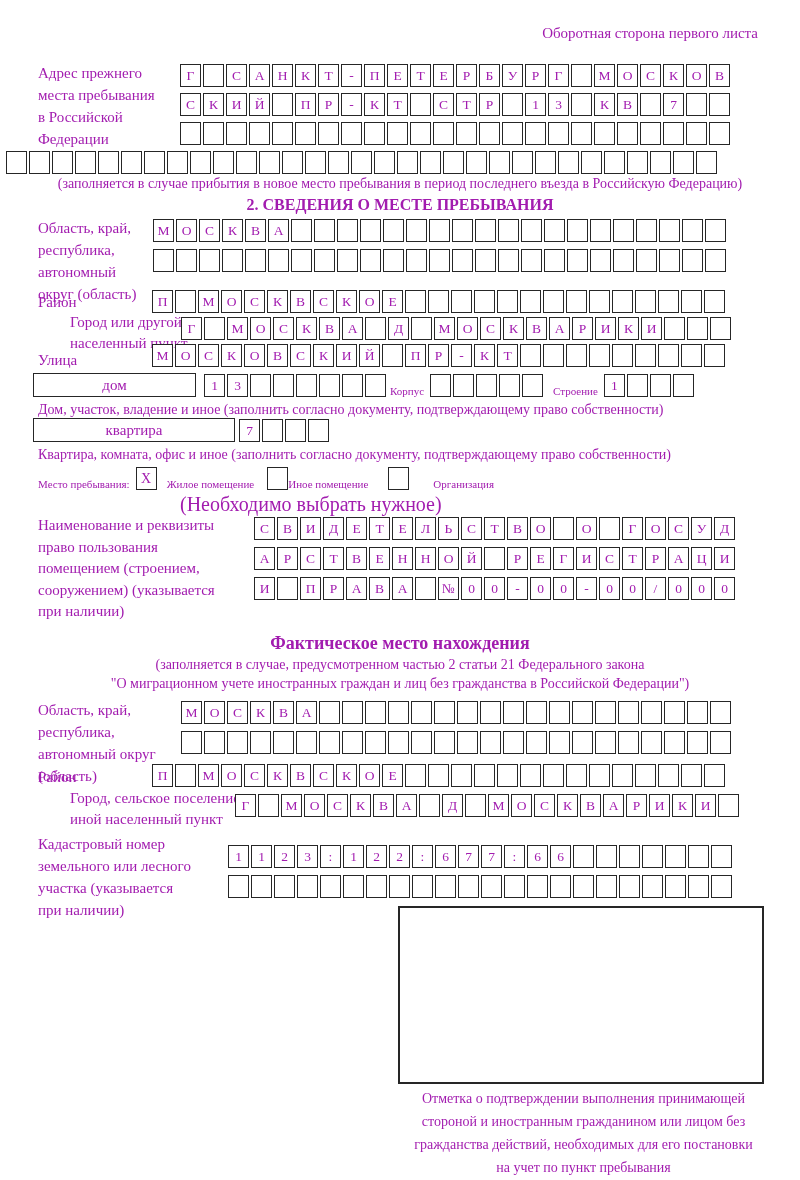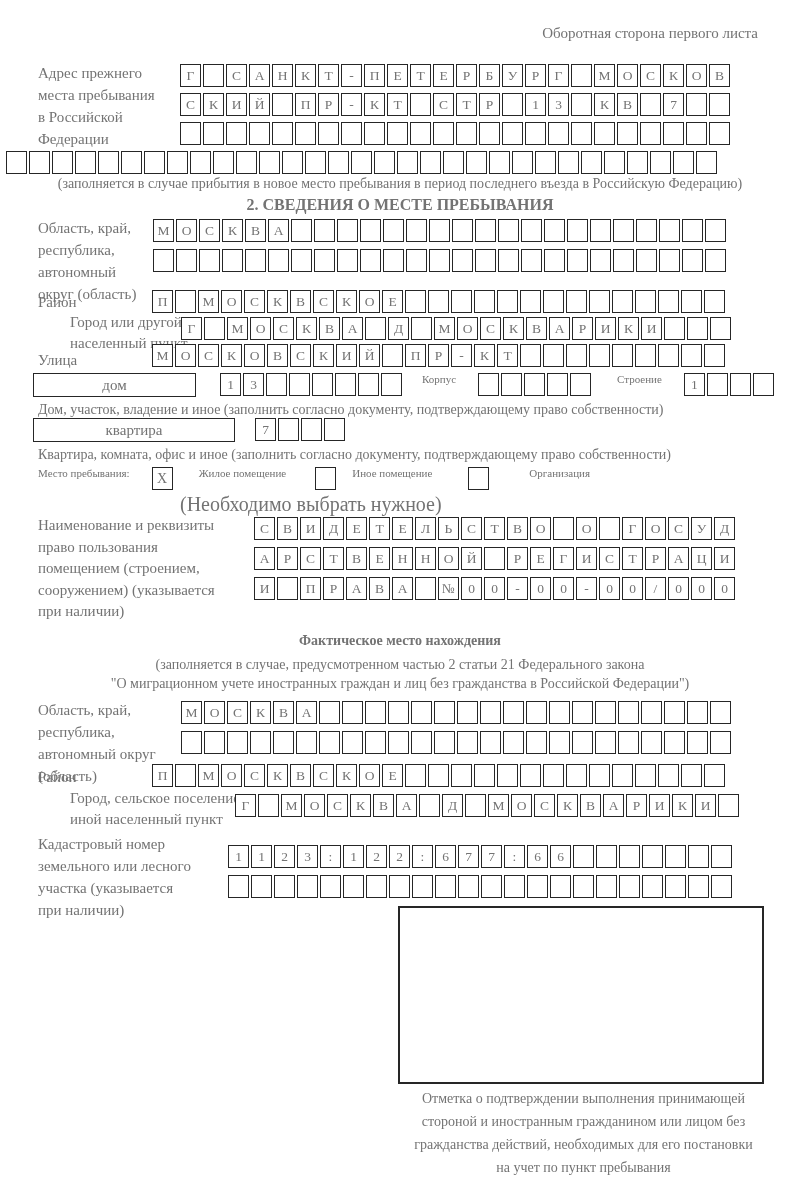--- a/index.html
+++ b/index.html
@@ -1,30 +1,30 @@
 <!DOCTYPE html>
 <html><head>
 <meta charset="utf-8">
 <style>
   html,body{margin:0;padding:0;background:#fff;}
   .page{position:relative;width:800px;height:1180px;background:#fff;overflow:hidden;
-        font-family:"Liberation Serif",serif;color:#737373;}
+        font-family:"Liberation Serif",serif;color:#a21caf;}
   .abs{position:absolute;}
   .corner{position:absolute;top:25px;right:42px;font-size:15px;}
   .lbl{position:absolute;left:38px;font-size:15px;line-height:22px;white-space:nowrap;}
   .lbl.lh21 div{line-height:21px;margin-left:32px;}
   .cellrow{position:absolute;display:flex;}
   .cell{flex:none;width:19px;height:21px;border:1.5px solid #262626;margin-right:2px;
         font-size:13.5px;line-height:21px;text-align:center;background:#fff;}
   .caption{position:absolute;left:0;width:100%;text-align:center;font-size:14px;}
   .caption-left{position:absolute;left:38px;font-size:14px;white-space:nowrap;}
   .sect-title{position:absolute;left:0;width:100%;text-align:center;font-size:16px;font-weight:bold;}
   .widebox{flex:none;height:22px;border:1.5px solid #262626;font-size:15px;line-height:22px;
            text-align:center;background:#fff;}
-  .flexrow{position:absolute;display:flex;align-items:flex-start;gap:16px;}
+  .flexrow{position:absolute;display:flex;align-items:flex-end;}
   .inline-lbl{font-size:11px;white-space:nowrap;}
   .chk{flex:none;width:19px;height:21px;border:1.5px solid #262626;font-size:14px;
        line-height:21px;text-align:center;background:#fff;}
   .stamp-box{position:absolute;border:2px solid #262626;background:#fff;}
   .stamp-caption{position:absolute;text-align:center;font-size:14px;line-height:23px;}
 </style>
 </head>
 <body>
 
 <div class="page">
@@ -424,21 +424,21 @@
       <span class="cell">0</span>
       <span class="cell">-</span>
       <span class="cell">0</span>
       <span class="cell">0</span>
       <span class="cell">/</span>
       <span class="cell">0</span>
       <span class="cell">0</span>
       <span class="cell">0</span>
     </div>
 
-  <div class="sect-title" style="top:633px;font-size:14px">Фактическое место нахождения</div>
+  <div class="sect-title" style="top:633px;font-size:18px">Фактическое место нахождения</div>
   <div class="caption" style="top:657px">(заполняется в случае, предусмотренном частью 2 статьи 21 Федерального закона</div>
   <div class="caption" style="top:676px">"О миграционном учете иностранных граждан и лиц без гражданства в Российской Федерации")</div>
 
   <div class="lbl" style="top:699px">
       <div>Область, край,</div>
       <div>республика,</div>
       <div>автономный округ</div>
       <div>(область)</div>
     </div>
   <div class="cellrow" style="top:701px;left:181px">

